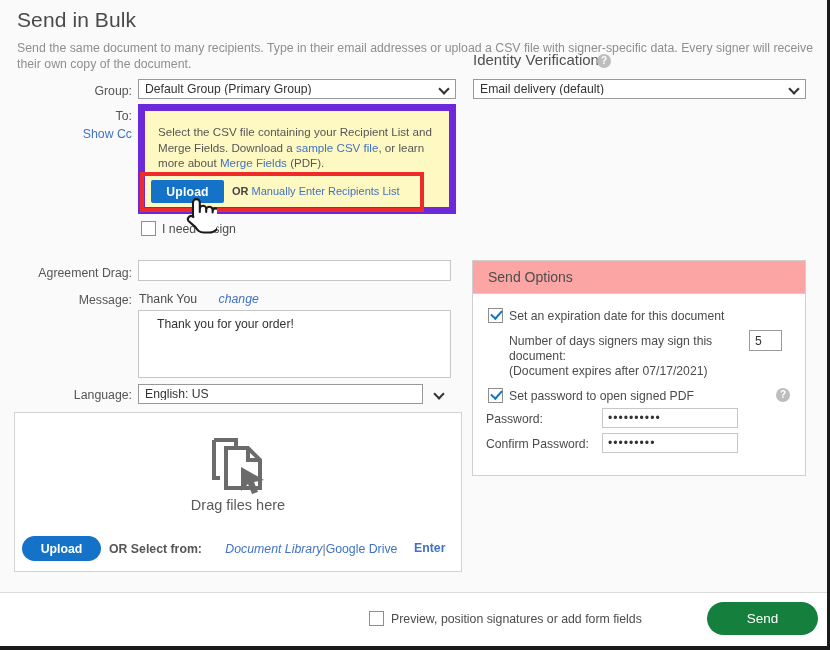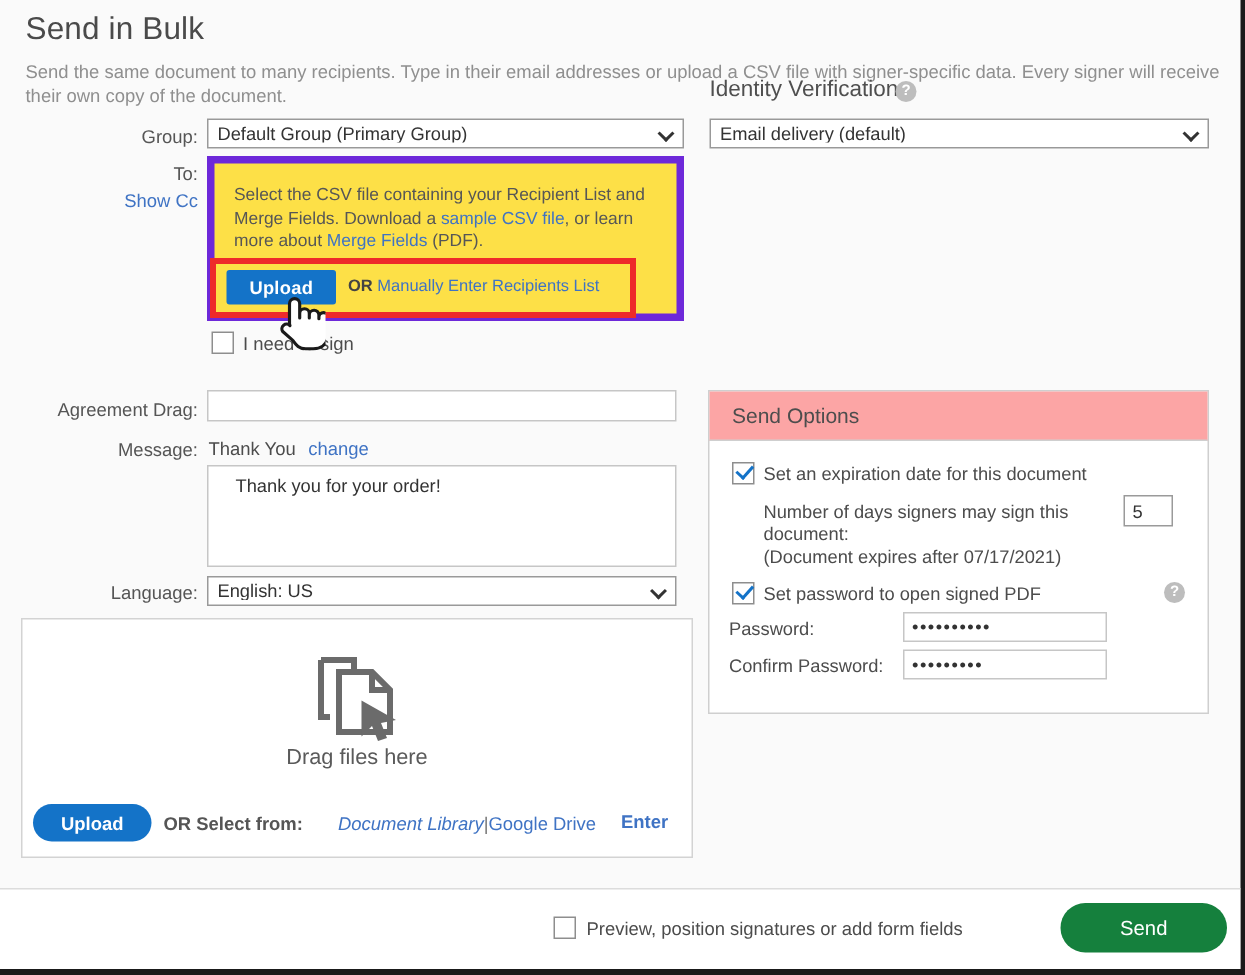--- a/index.html
+++ b/index.html
@@ -99,22 +99,22 @@
     font-family: "Liberation Sans", sans-serif;
   }
 
   
   #recip-box {
     position: absolute;
     left: 138px;
     top: 104px;
     width: 318px;
     height: 110px;
-    background: #fde047;
-    border: 5px solid #6d28d9;
+    background: #fef9c3;
+    border: 7px solid #6d28d9;
     box-sizing: border-box;
   }
   #recip-text {
     position: absolute;
     left: 13px;
     top: 13px;
     width: 290px;
     font-size: 11.6px;
     line-height: 15.5px;
     color: #565656;
@@ -373,26 +373,26 @@
     <option>Email delivery (default)</option>
   </select>
   <div class="chev" style="left:790px; top:85px;"></div>
 
   <div class="flabel" style="left:20px; top:266px; width:112px;">Agreement Drag:</div>
   <input class="txtinput" style="left: 138px; top: 260px; width: 313px; height: 21px;" value="">
 
   <div class="flabel" style="left:20px; top:293px; width:112px;">Message:</div>
   <div style="position:absolute; left:139px; top:292px; font-size:12.3px; color:#4c4c4c;">
     <span>Thank You</span>
-    <a class="link" style="margin-left:5px;">change</a>
+    <a class="link" style="margin-left:18px;font-style:italic;">change</a>
   </div>
   <textarea class="txtinput" style="left: 138px; top: 310px; width: 313px; height: 68px; resize: none; line-height: 16px; padding: 5px 18px;">Thank you for your order!</textarea>
 
   <div class="flabel" style="left:20px; top:388px; width:112px;">Language:</div>
-  <select class="sel" style="left:138px; top:384px; width:313px;">
+  <select class="sel" style="left:138px; top:384px; width:285px;">
     <option>English: US</option>
   </select>
   <div class="chev" style="left:435px; top:390px;"></div>
 
   <div id="send-opts">
     <div id="send-opts-hdr">
       <span>Send Options</span>
     </div>
   </div>
 

